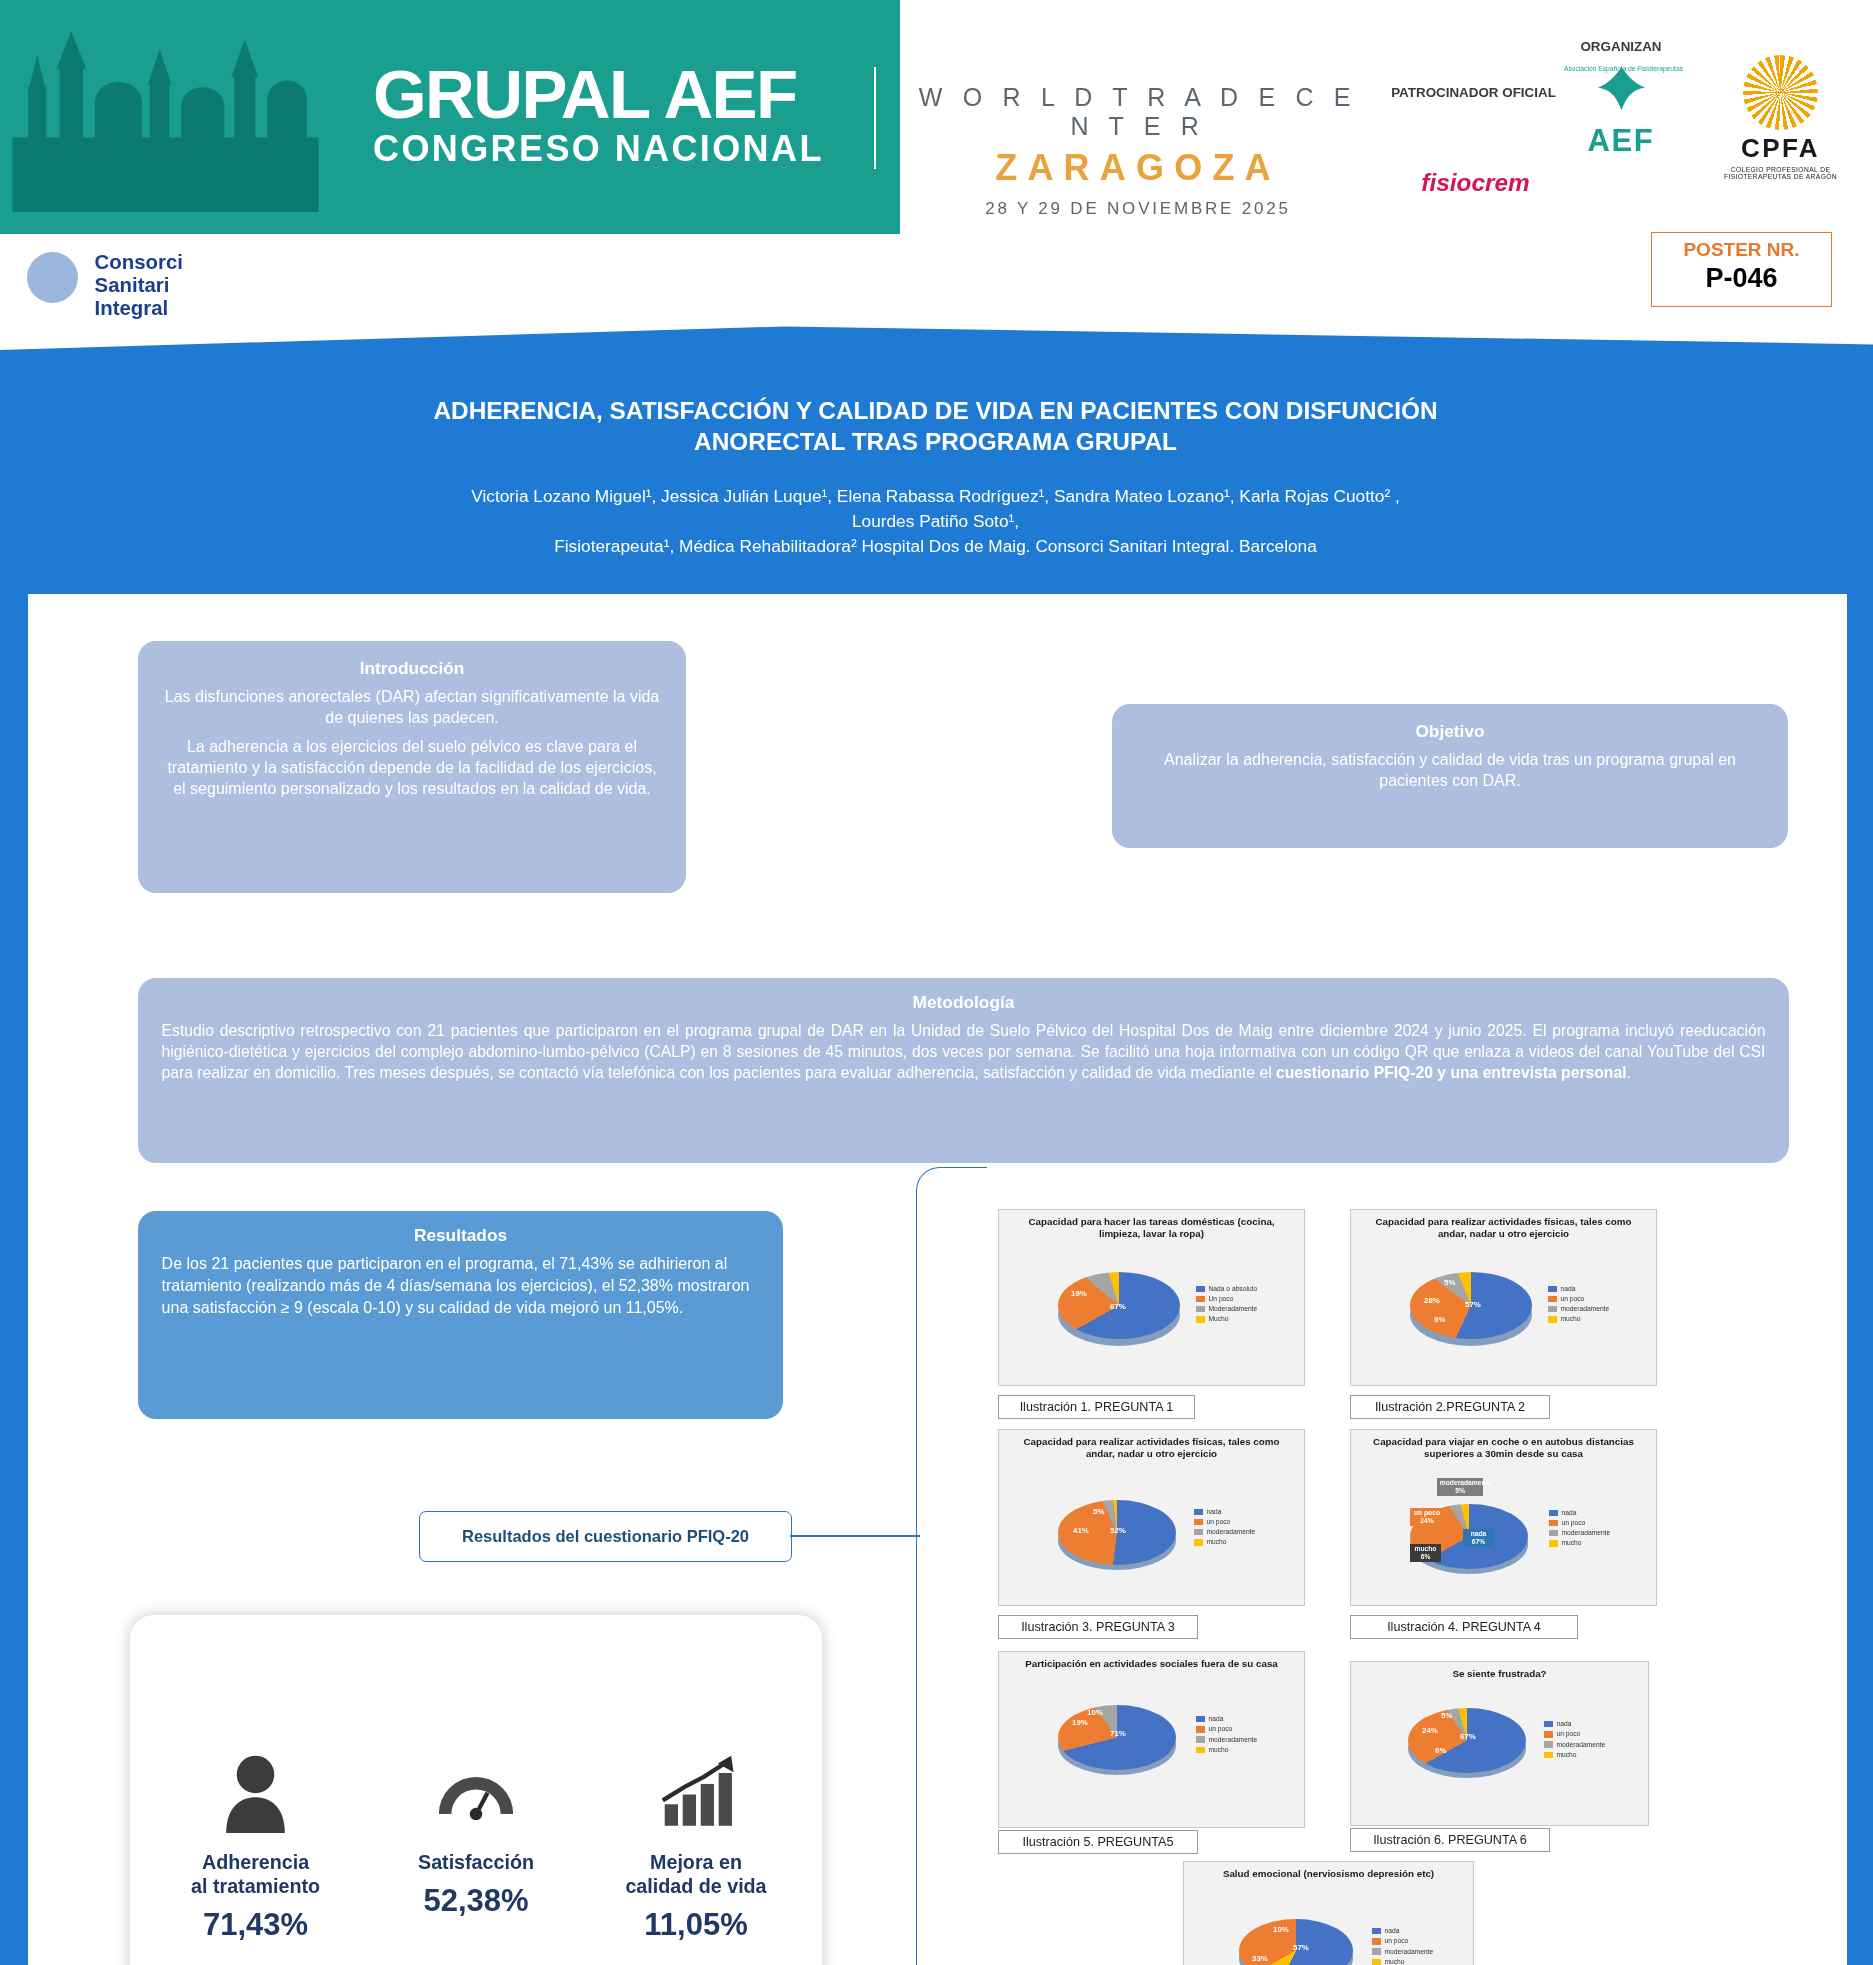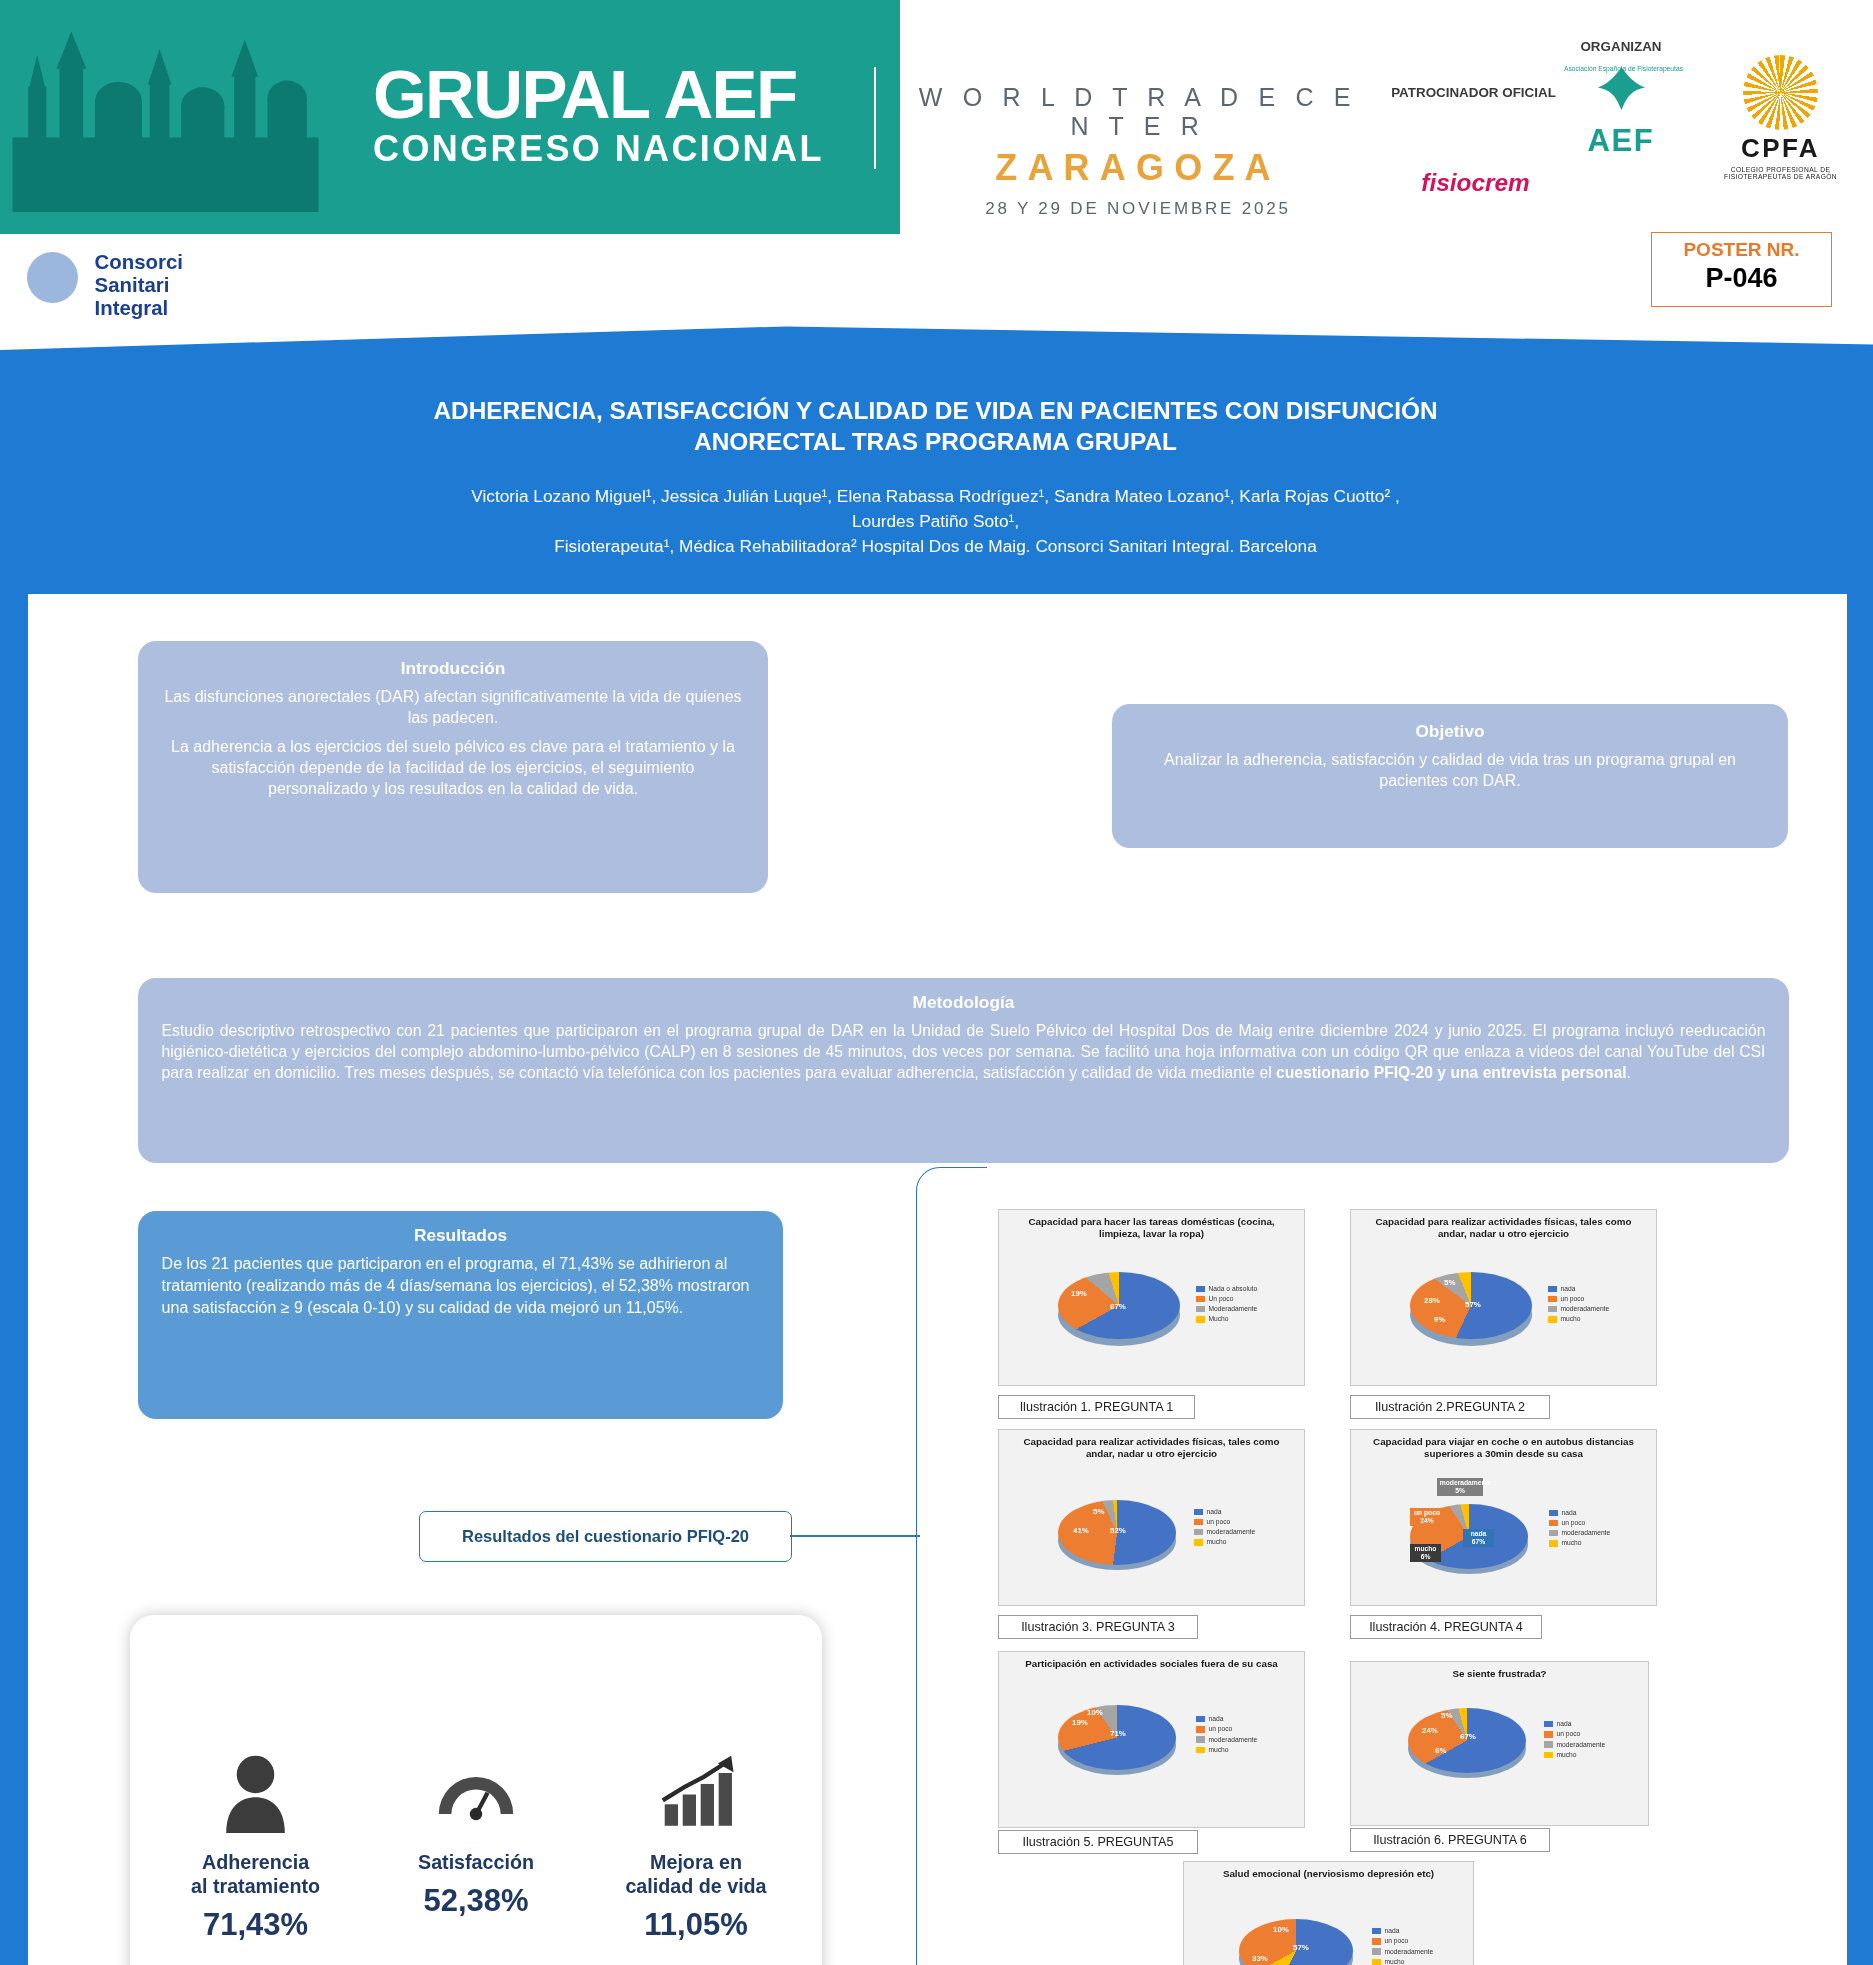--- a/index.html
+++ b/index.html
@@ -119,21 +119,21 @@
   
   .box {
     position:absolute; border-radius:18px; color:#ffffff;
   }
   .box .bt {
     font-weight:bold; text-align:center; font-size:17.3px; margin-bottom:7px;
   }
   .box .bp { text-align:center; font-size:16px; line-height:21px; }
 
   .box-intro {
-    left:138px; top:641px; width:630px; height:252px;
+    left:138px; top:641px; width:548px; height:252px;
     background:#aebede;
     padding:16.5px 23.6px;
   }
   .box-obj {
     left:1112px; top:704px; width:676px; height:144px;
     background:#aebede; padding:16.5px 23.6px;
   }
   .box-metod {
     left:138px; top:937px; width:1651px; height:185px;
     background:#aebede; padding:14px 23.6px;margin-top:41px;
@@ -490,21 +490,21 @@
           <i style="background:#a5a5a5"></i>
           <span>moderadamente</span>
         </div>
       <div>
           <i style="background:#ffc000"></i>
           <span>mucho</span>
         </div>
     </div>
   </div>
 </div>
-<div class="cap" style="left:1350px; top:1615px; width:192px;">Ilustración 4. PREGUNTA 4</div>
+<div class="cap" style="left:1350px; top:1615px; width:228px;">Ilustración 4. PREGUNTA 4</div>
 
 <div class="chart-card" style="left:998px; top:1651px; width:307px; height:177px;">
   <div class="chart-title">Participación en actividades sociales fuera de su casa</div>
   <div class="pie-wrap" style="height:118px;">
     <div class="pie-shadow" style="left:59px; top:46px; width:118px; height:59px;"></div>
     <div class="pie" style="left:59px; top:35px; width:118px; height:65px;
       background: conic-gradient(from 0deg, #4472c4 0deg 256deg, #ed7d31 256deg 324deg, #a5a5a5 324deg 360deg);"></div>
     <div class="slice-lab" style="left:111px; top:59px;">71%</div>
     <div class="slice-lab" style="left:73px; top:48px;">19%</div>
     <div class="slice-lab" style="left:88px; top:38px;">10%</div>

